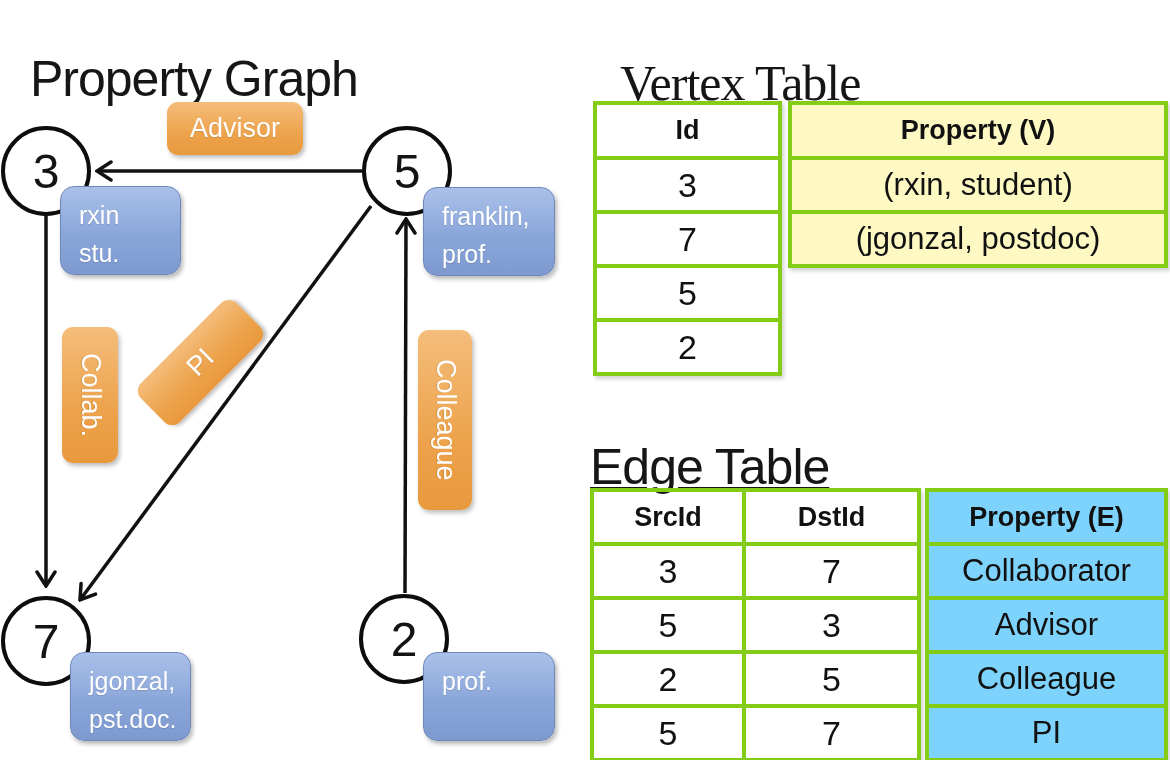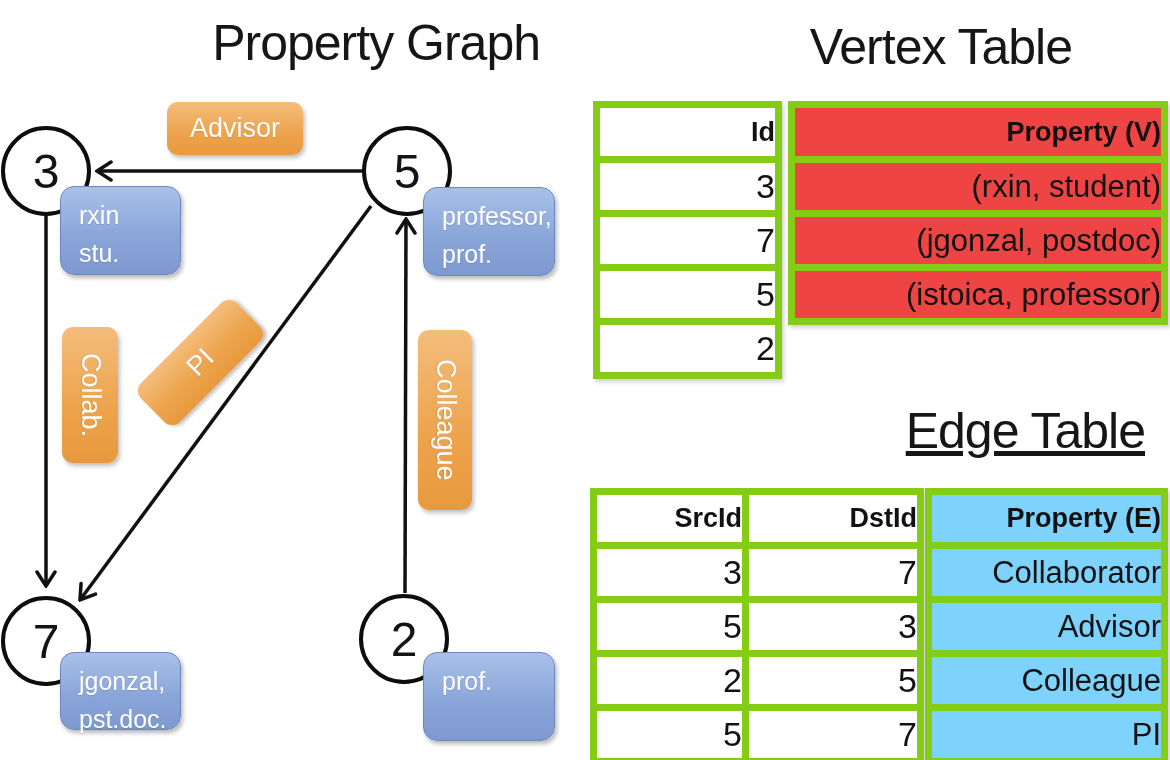--- a/index.html
+++ b/index.html
@@ -5,21 +5,21 @@
   html, body { margin: 0; padding: 0; background: #ffffff; }
   body {
     width: 1170px; height: 760px; position: relative; overflow: hidden;
     font-family: "Liberation Sans", sans-serif; color: #111;
   }
   .abs { position: absolute; }
 
   
   .big-title {
     font-size: 50px; font-weight: 400; color: #161616;
-    text-align: right; white-space: nowrap; letter-spacing: -1px;
+    text-align: left; white-space: nowrap; letter-spacing: -1px; margin-top: 36px;
   }
 
   
   .node {
     width: 82px; height: 82px; border-radius: 50%;
     background: #ffffff; border: 4px solid #0d0d0d;
     display: flex; align-items: center; justify-content: center;
     font-size: 48px; font-weight: 400; color: #141414; z-index: 2;
   }
 
@@ -43,27 +43,27 @@
   }
   .ebadge.vertical { writing-mode: vertical-rl; }
   .ebadge.tilted { transform: rotate(-45deg); }
 
   
   table.slide-table {
     border-collapse: collapse; table-layout: fixed; position: absolute;
     box-shadow: 2px 3px 4px rgba(0,0,0,0.18);
   }
   table.slide-table td {
-    border: 7px solid #84cc16; text-align: right; vertical-align: middle;
+    border: 4px solid #84cc16; text-align: center; vertical-align: middle;
     padding: 0; overflow: hidden; white-space: nowrap;
   }
   td.hdr { font-weight: bold; font-size: 27px; }
   td.num { font-size: 34px; }
   td.txt { font-size: 31px; }
-  .fill-blue td { background: #ef4444; }
+  .fill-blue td { background: #fef9c3; }
   .fill-tan td { background: #7dd3fc; }
   svg { position: absolute; left: 0; top: 0; z-index: 1; }
 </style>
 </head>
 <body>
 
 <div class="abs big-title" style="left:30px; top:14px; width:510px;">Property Graph</div>
 
 <svg width="580" height="760" viewBox="0 0 580 760">
   <defs>
@@ -88,37 +88,37 @@
 </div>
 <div class="abs node" style="left:359px; top:594px;">
   <span>2</span>
 </div>
 
 <div class="abs vbadge" style="left:60px;  top:186px; width:121px; height:89px;">
   <div>rxin</div>
   <div>stu.</div>
 </div>
 <div class="abs vbadge" style="left:423px; top:187px; width:132px; height:89px;">
-  <div>professor,</div>
+  <div>franklin,</div>
   <div>prof.</div>
 </div>
-<div class="abs vbadge" style="left:60px;  top:652px; width:121px; height:78px;">
+<div class="abs vbadge" style="left:70px;  top:652px; width:121px; height:89px;">
   <div>jgonzal,</div>
   <div>pst.doc.</div>
 </div>
 <div class="abs vbadge" style="left:423px; top:652px; width:132px; height:89px;">
   <div>prof.</div>
 </div>
 
 <div class="abs ebadge" style="left:167px; top:102px; width:136px; height:53px;">Advisor</div>
 <div class="abs ebadge vertical" style="left:62px; top:327px; width:56px; height:136px;">Collab.</div>
 <div class="abs ebadge tilted" style="left:133px; top:335px; width:135px; height:55px;">PI</div>
 <div class="abs ebadge vertical" style="left:418px; top:330px; width:54px; height:180px;">Colleague</div>
 
-<div class="abs big-title" style="left:572px; top:18px; width:500px;">Vertex Table</div>
+<div class="abs big-title" style="left:620px; top:18px; width:500px;font-family:Liberation Serif, serif;">Vertex Table</div>
 
 <table class="slide-table" style="left:593px; top:101px; width:189px;">
   <tbody>
       <tr style="height:55px;">
     <td class="hdr">Id</td>
   </tr>
   <tr style="height:54px;">
     <td class="num">3</td>
       </tr>
   <tr style="height:54px;">
@@ -136,23 +136,20 @@
 <table class="slide-table fill-blue" style="left:788px; top:101px; width:380px;">
   <tbody>
       <tr style="height:55px;">
     <td class="hdr">Property (V)</td>
   </tr>
   <tr style="height:54px;">
     <td class="txt">(rxin, student)</td>
       </tr>
   <tr style="height:54px;">
     <td class="txt">(jgonzal, postdoc)</td>
-      </tr>
-  <tr style="height:54px;">
-    <td class="txt">(istoica, professor)</td>
       </tr>
 </tbody>
   </table>
 
 <div class="abs big-title" style="left:590px; top:402px; width:555px;text-decoration:underline;">Edge Table</div>
 
 <table class="slide-table" style="left:590px; top:488px; width:327px;">
   <colgroup>
       <col style="width:152px">
       <col style="width:175px">

